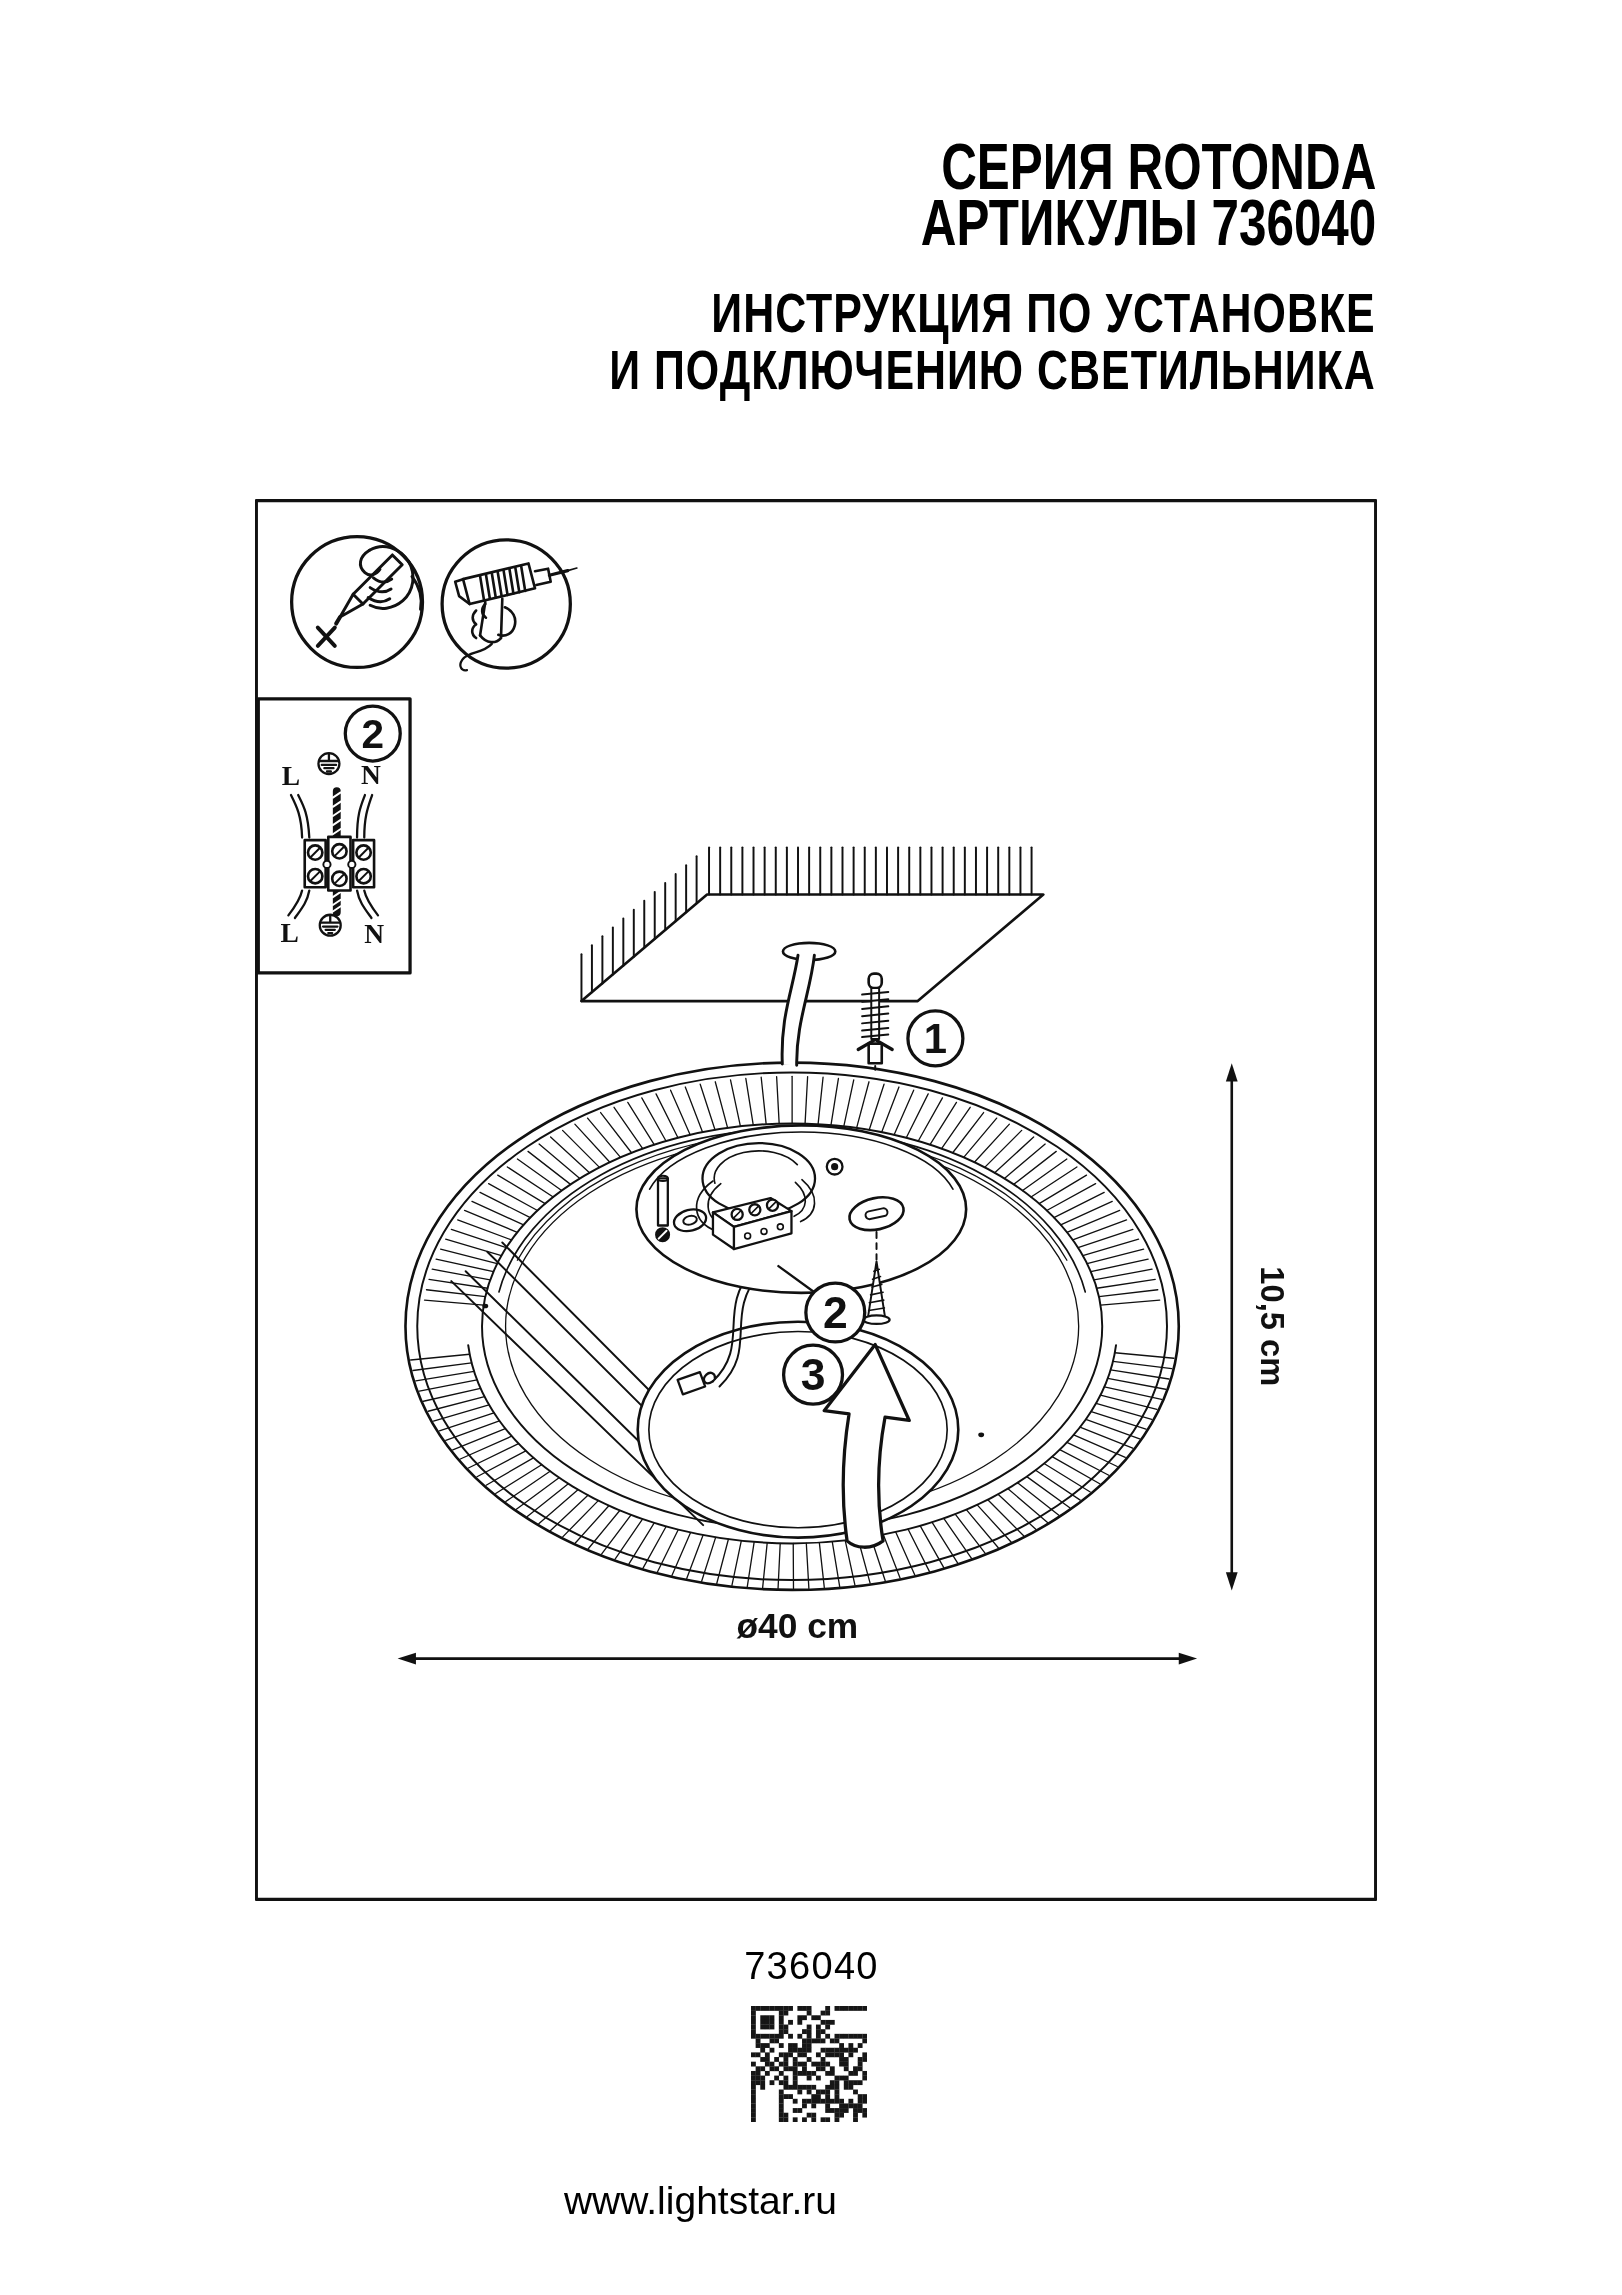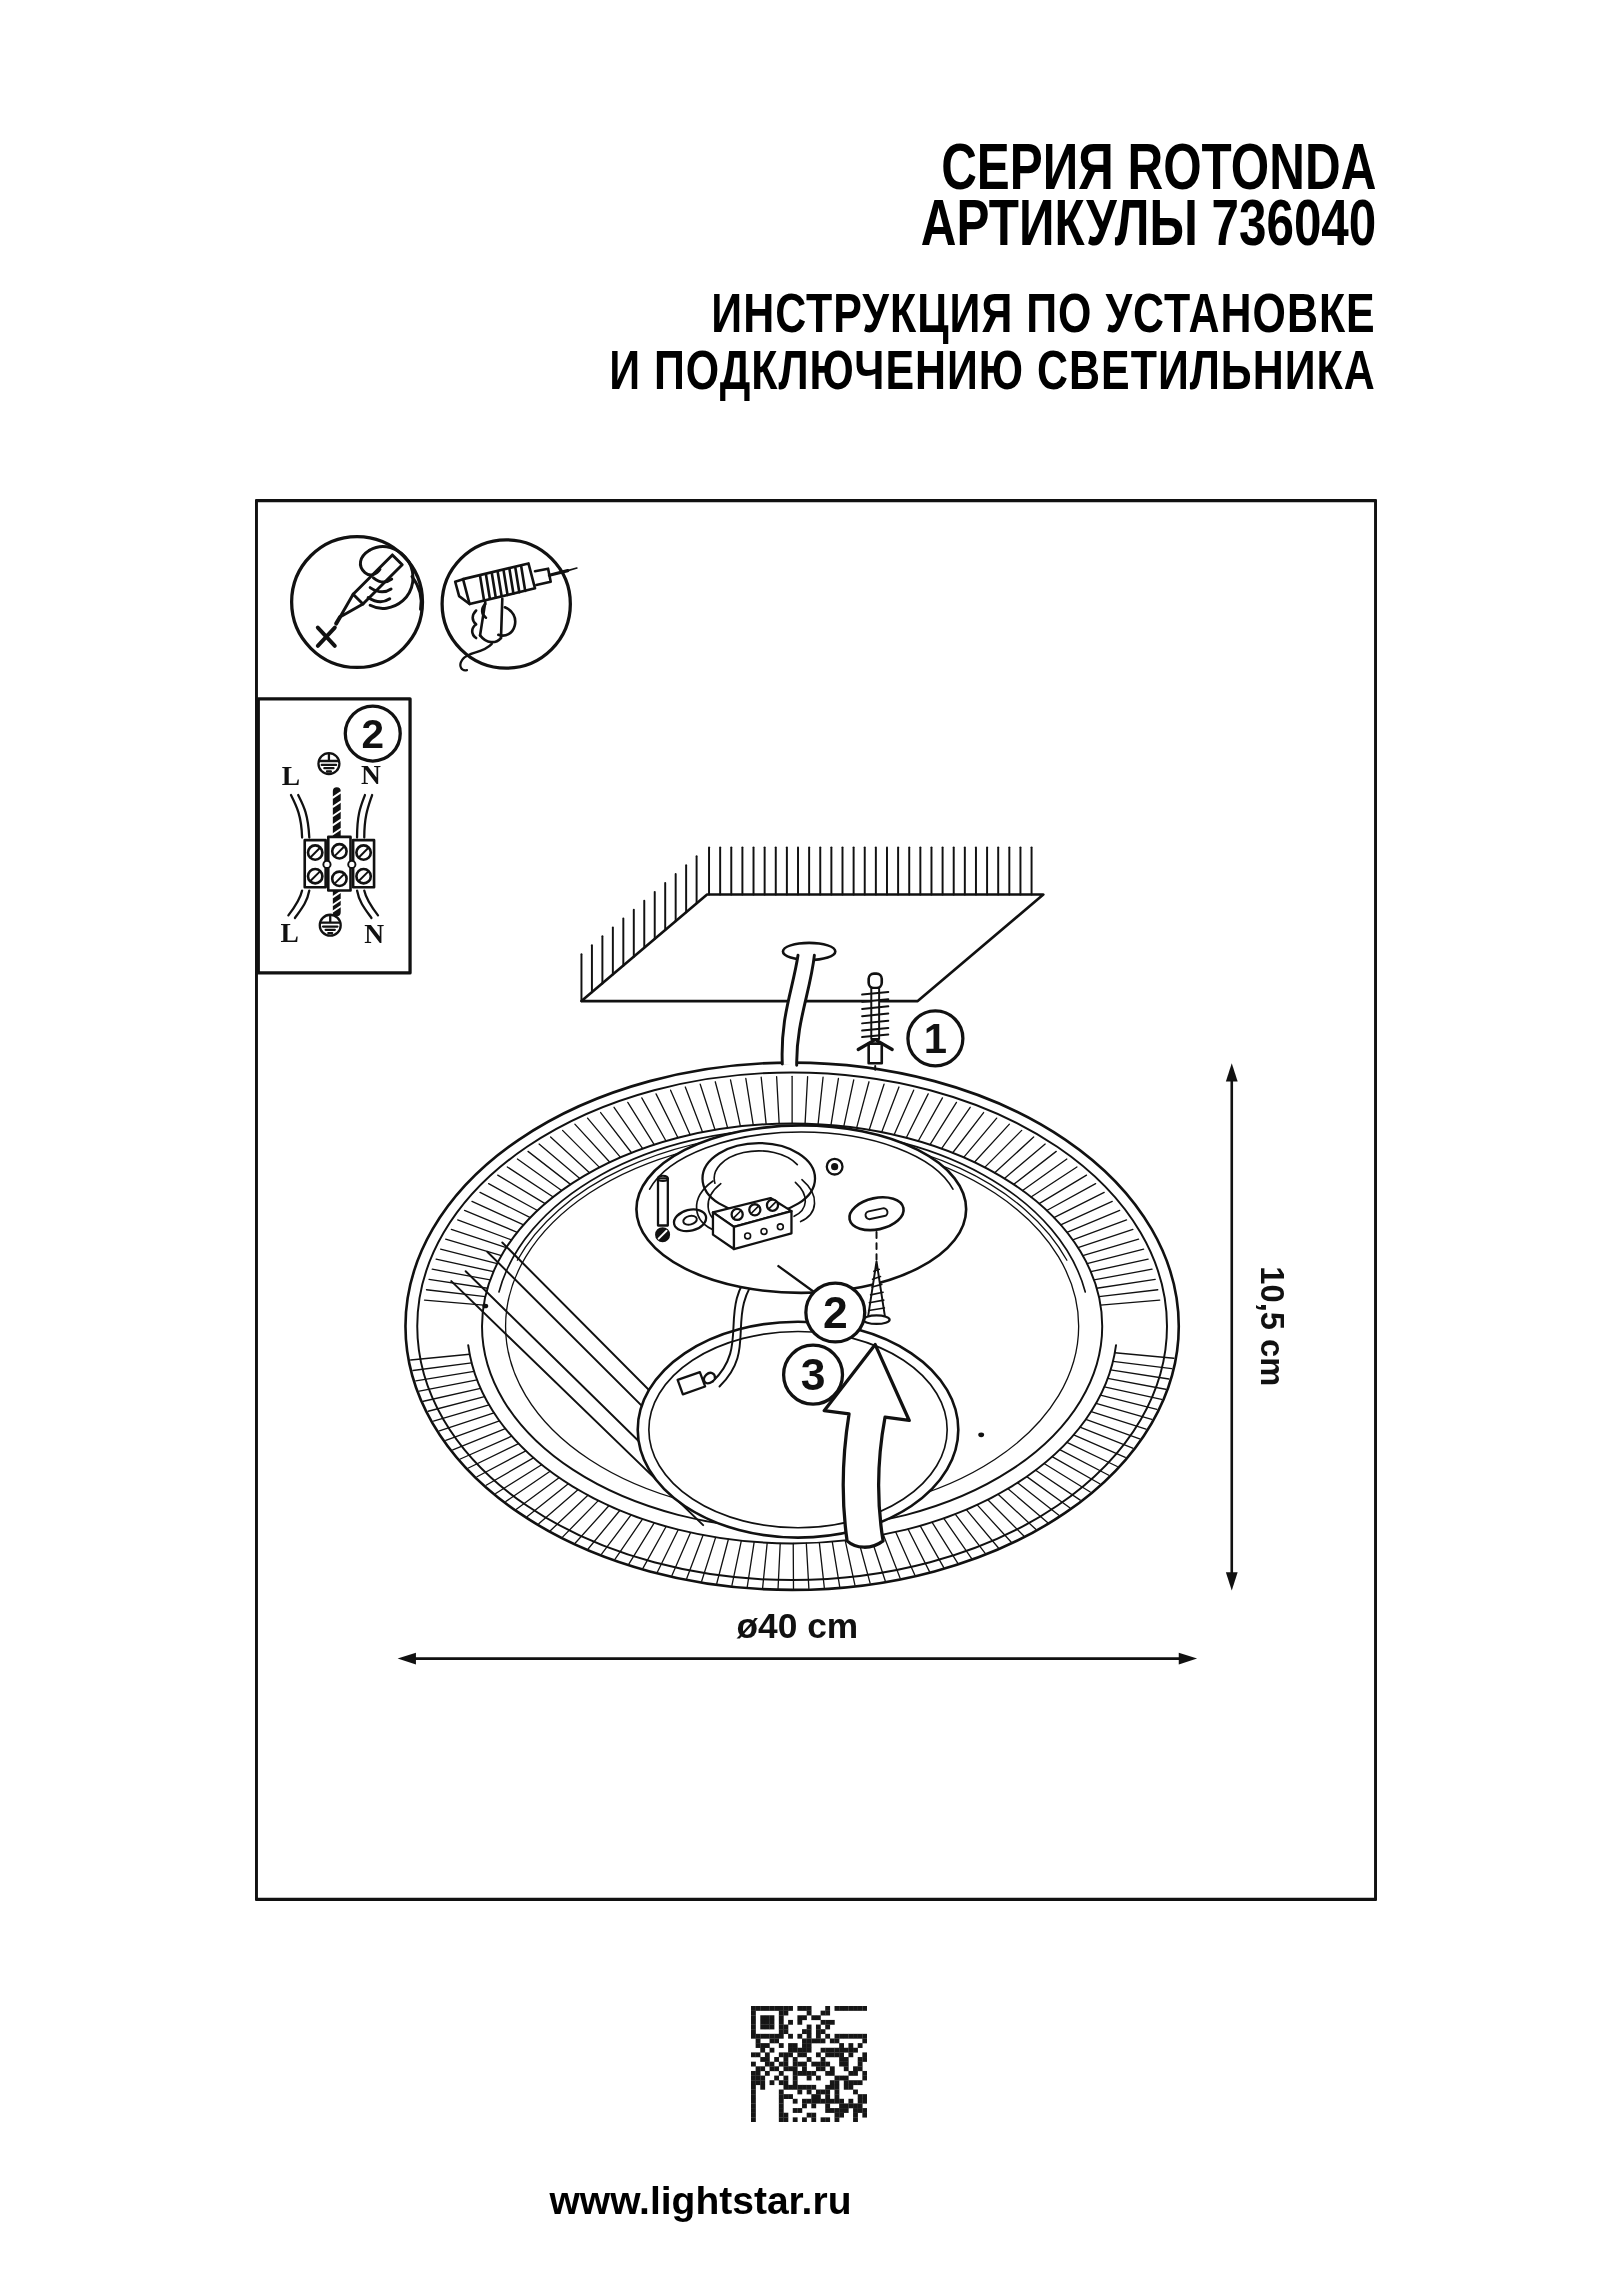--- a/index.html
+++ b/index.html
@@ -14,21 +14,21 @@
   .lg3{top:165px;font-size:31px;line-height:31px;font-family:"Liberation Sans",sans-serif;
        font-weight:normal;letter-spacing:11.8px;padding-left:11.8px;box-sizing:border-box;transform:scaleX(0.92);}
   .flag{left:33px;top:234px;width:157px;height:13px;border:1.3px solid #111;display:flex;}
   .flag div{flex:1;height:100%;}
   
   .hdr{right:247px;text-align:right;font-weight:bold;transform-origin:100% 0;}
   .h-top{top:139px;font-size:65px;line-height:56px;transform:scaleX(0.76);}
   .h-sub{top:285px;font-size:55px;line-height:57px;letter-spacing:1.3px;transform:scaleX(0.78);}
   
   .article{left:0;top:1945px;width:1623px;text-align:center;font-size:38px;letter-spacing:1.3px;}
-  .site{left:0;top:2179px;width:1401px;text-align:center;font-size:39px;font-weight:bold;}
+  .site{left:0;top:2179px;width:1401px;text-align:center;font-size:39px;font-weight:normal;}
   svg text{font-family:"Liberation Sans",sans-serif;}
   .sb{font-weight:bold;}
   .sn{font-family:"Liberation Serif",serif;font-weight:bold;}
 </style>
 </head>
 <body>
 
 <div class="page">
 
 
@@ -440,20 +440,21 @@
     </g>
 
     <g stroke="#111">
       <path d="M 240,1772 L 1418,1772" stroke-width="4"></path>
       <polygon points="218,1772 246,1763 246,1781" fill="#111" stroke="none"></polygon>
       <polygon points="1440,1772 1412,1763 1412,1781" fill="#111" stroke="none"></polygon>
       <text x="829" y="1740" class="sb" font-size="54" fill="#111" text-anchor="middle" stroke="none">ø40 cm</text>
     </g>
   </svg>
 
+  <div class="abs article">736040</div>
   <svg class="abs" style="left:751px;top:2006px;" width="116" height="116" viewBox="0 0 178 178">
     <g id="qr">
         <rect x="0.00" y="0.00" width="7.42" height="7.42" fill="#161616"></rect>
         <rect x="7.12" y="0.00" width="7.42" height="7.42" fill="#161616"></rect>
         <rect x="14.24" y="0.00" width="7.42" height="7.42" fill="#161616"></rect>
         <rect x="21.36" y="0.00" width="7.42" height="7.42" fill="#161616"></rect>
         <rect x="28.48" y="0.00" width="7.42" height="7.42" fill="#161616"></rect>
         <rect x="35.60" y="0.00" width="7.42" height="7.42" fill="#161616"></rect>
         <rect x="42.72" y="0.00" width="7.42" height="7.42" fill="#161616"></rect>
         <rect x="49.84" y="0.00" width="7.42" height="7.42" fill="#161616"></rect>

